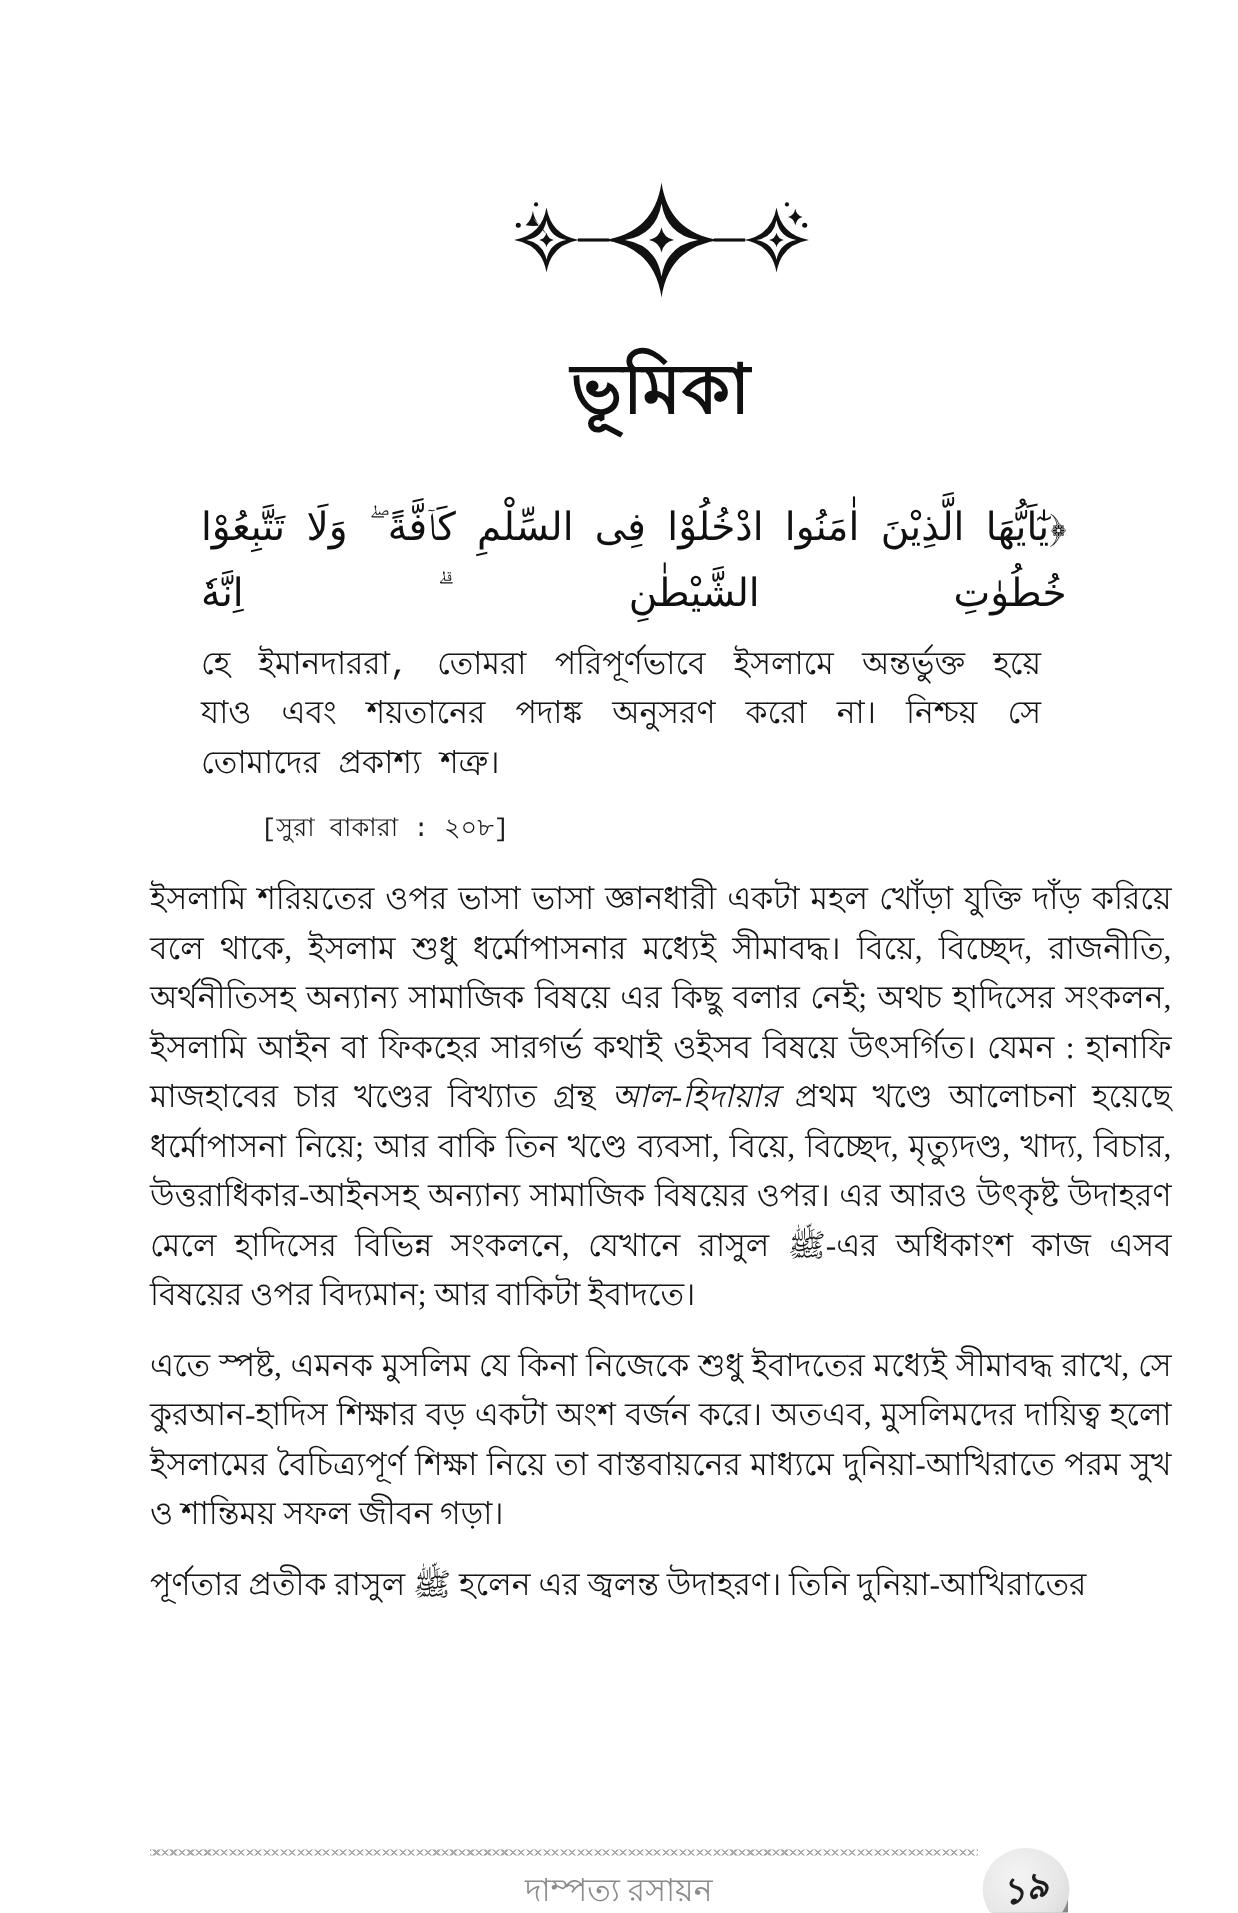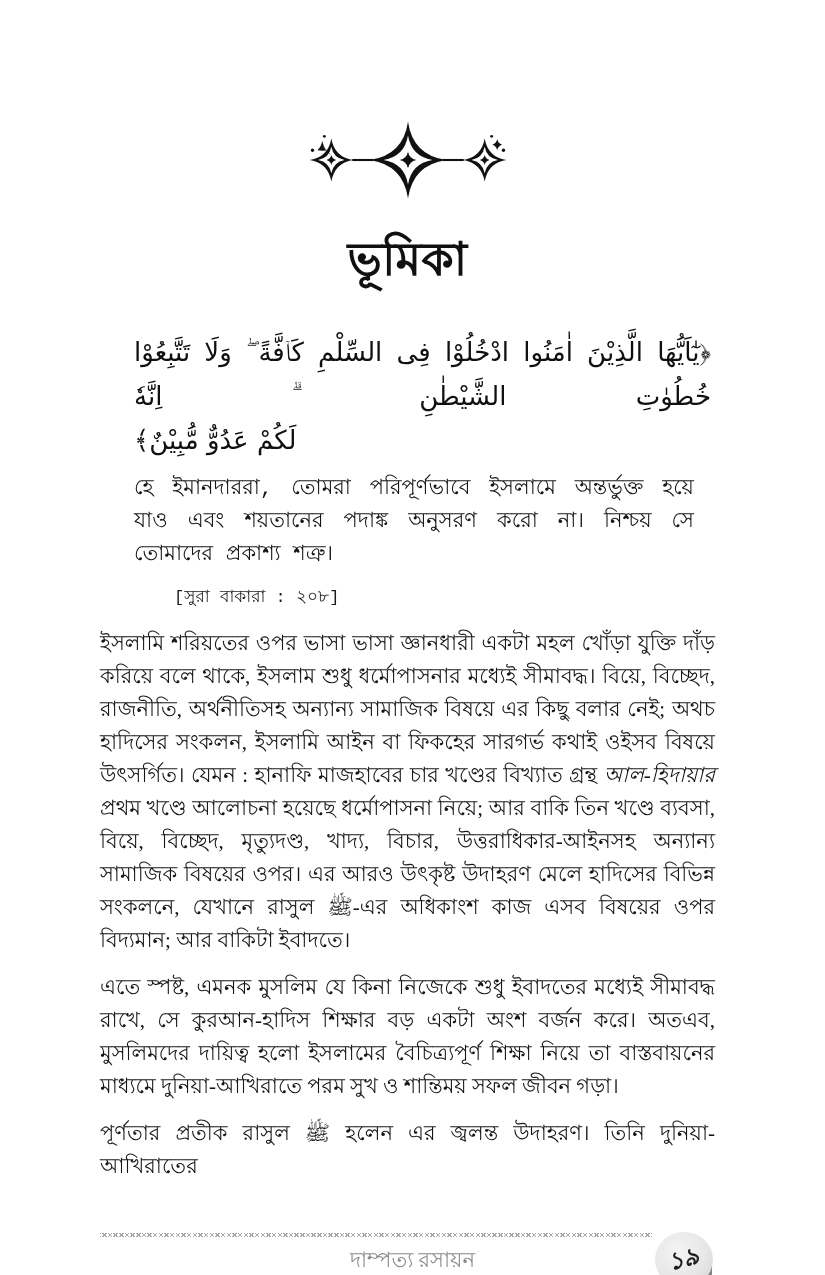--- a/index.html
+++ b/index.html
@@ -5,21 +5,21 @@
   html,body{margin:0;padding:0;}
   body{
     width:825px;height:1275px;
     background:#ffffff;
     font-family:"Liberation Serif","DejaVu Serif",serif;
     color:#151515;
     overflow:hidden;
     position:relative;
   }
   .page{width:825px;height:1275px;position:relative;}
-  .content{padding:0 110px 0 100px;}
+  .content{padding:0 44px 0 100px;}
 
   
   .ornament-wrap{display:flex;justify-content:center;margin-top:112px;}
   .ornament-wrap svg{display:block;}
 
   
   .page-title{
     text-align:center;
     font-size:46px;
     font-weight:bold;
@@ -157,21 +157,20 @@
       </svg>
     </div>
 
     <h1 class="page-title">ভূমিকা</h1>
 
     <div class="body-text">
 
 
       <div class="quran-block">
         <div class="arabic-line first">﴿يٰٓاَيُّهَا الَّذِيْنَ اٰمَنُوا ادْخُلُوْا فِى السِّلْمِ كَاۤفَّةً ۖ وَلَا تَتَّبِعُوْا خُطُوٰتِ الشَّيْطٰنِ ۗ اِنَّهٗ</div>
-        <div class="arabic-line second">لَكُمْ عَدُوٌّ مُّبِيْنٌ﴾</div>
       </div>
 
       <div class="translation-block">
         <p class="translation-text">হে ইমানদাররা, তোমরা পরিপূর্ণভাবে ইসলামে অন্তর্ভুক্ত হয়ে যাও এবং শয়তানের পদাঙ্ক অনুসরণ করো না। নিশ্চয় সে তোমাদের প্রকাশ্য শত্রু।</p>
         <div class="citation">[সুরা বাকারা : ২০৮]</div>
       </div>
 
       <p><span>ইসলামি শরিয়তের ওপর ভাসা ভাসা জ্ঞানধারী একটা মহল খোঁড়া যুক্তি দাঁড় করিয়ে বলে থাকে, ইসলাম শুধু ধর্মোপাসনার মধ্যেই সীমাবদ্ধ। বিয়ে, বিচ্ছেদ, রাজনীতি, অর্থনীতিসহ অন্যান্য সামাজিক বিষয়ে এর কিছু বলার নেই; অথচ হাদিসের সংকলন, ইসলামি আইন বা ফিকহের সারগর্ভ কথাই ওইসব বিষয়ে উৎসর্গিত। যেমন : হানাফি মাজহাবের চার খণ্ডের বিখ্যাত গ্রন্থ </span><i>আল-হিদায়ার</i><span> প্রথম খণ্ডে আলোচনা হয়েছে ধর্মোপাসনা নিয়ে; আর বাকি তিন খণ্ডে ব্যবসা, বিয়ে, বিচ্ছেদ, মৃত্যুদণ্ড, খাদ্য, বিচার, উত্তরাধিকার-আইনসহ অন্যান্য সামাজিক বিষয়ের ওপর। এর আরও উৎকৃষ্ট উদাহরণ মেলে হাদিসের বিভিন্ন সংকলনে, যেখানে রাসুল ﷺ-এর অধিকাংশ কাজ এসব বিষয়ের ওপর বিদ্যমান; আর বাকিটা ইবাদতে।</span></p>
 
       <p>এতে স্পষ্ট, এমনক মুসলিম যে কিনা নিজেকে শুধু ইবাদতের মধ্যেই সীমাবদ্ধ রাখে, সে কুরআন-হাদিস শিক্ষার বড় একটা অংশ বর্জন করে। অতএব, মুসলিমদের দায়িত্ব হলো ইসলামের বৈচিত্র্যপূর্ণ শিক্ষা নিয়ে তা বাস্তবায়নের মাধ্যমে দুনিয়া-আখিরাতে পরম সুখ ও শান্তিময় সফল জীবন গড়া।</p>

